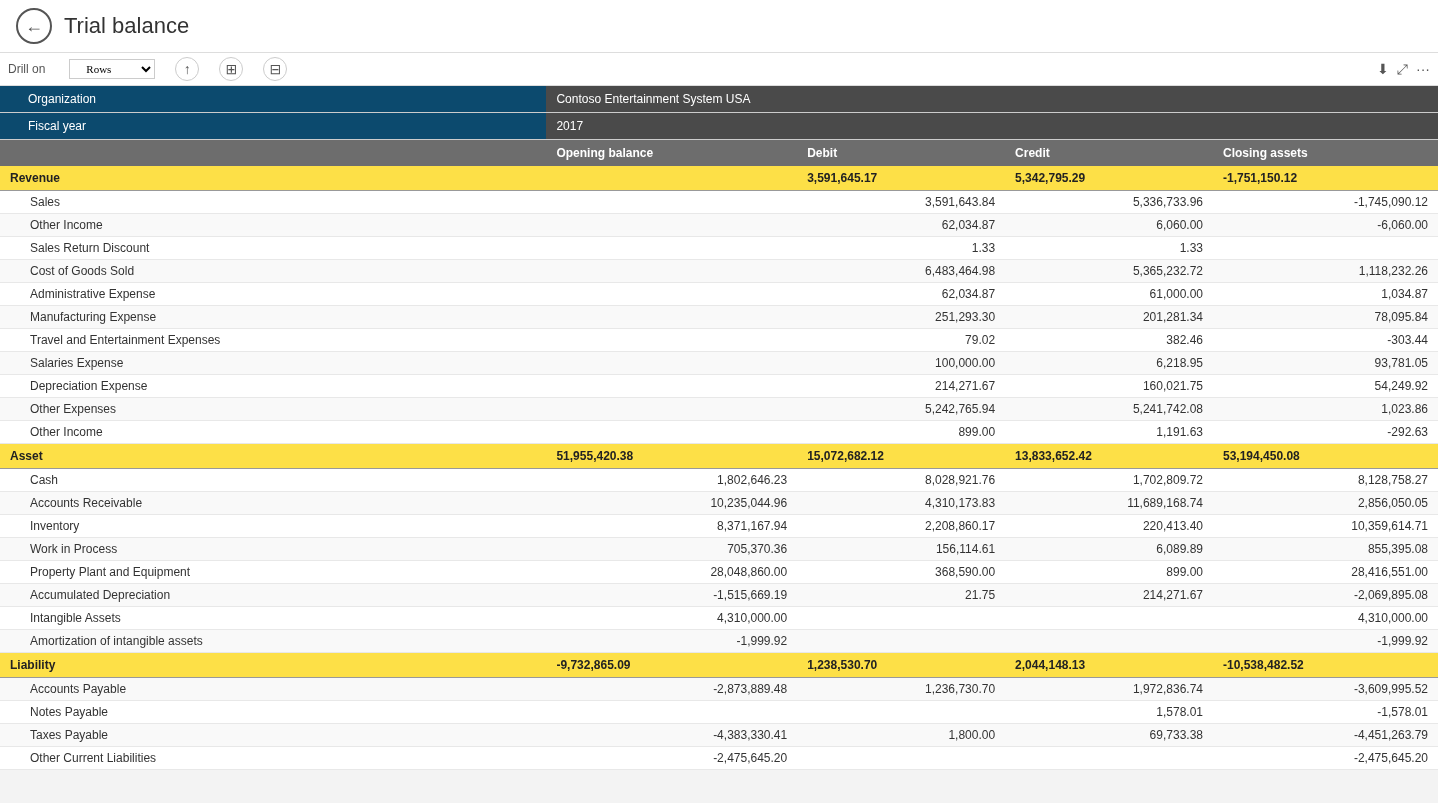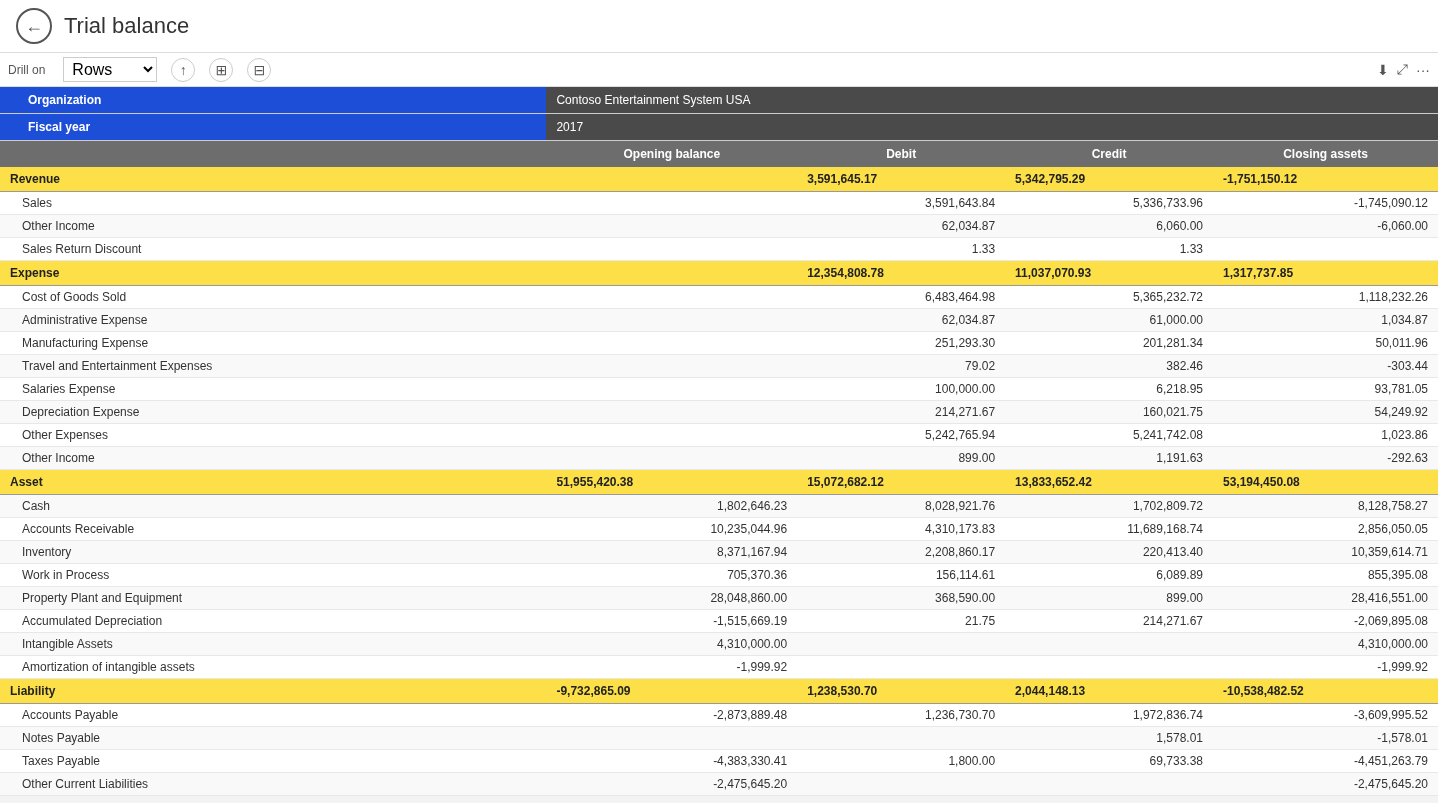--- a/index.html
+++ b/index.html
@@ -27,28 +27,29 @@
       font-weight: 300;
       color: #333;
     }
 
     .toolbar {
       display: flex;
       align-items: center;
       padding: 4px 8px;
       background: #fff;
       border-bottom: 1px solid #ddd;
-      gap: 14px;
+      gap: 20px;
     }
     .toolbar-label { font-size: 12px; color: #555; margin-right: 4px; }
     .toolbar select {
-      font-size: 16px;
-      padding: 2px 4px;
+      font-size: 11px;
+      padding: 2px 12px;
       border: 1px solid #ccc;
       background: #fff;
+      font-family: Liberation Serif, serif;
     }
     .toolbar-btn {
       width: 24px; height: 24px;
       border: 1px solid #ccc;
       border-radius: 50%;
       display: flex; align-items: center; justify-content: center;
       cursor: pointer;
       background: #fff;
       font-size: 14px;
       color: #555;
@@ -75,39 +76,39 @@
       border-collapse: collapse;
       background: #fff;
     }
 
     
     .info-row td {
       padding: 6px 10px;
       border-bottom: 1px solid #ccc;
     }
     .info-row td:first-child {
-      background: #1d4ed8;
+      background: #0c4a6e;
       color: #fff;
-      font-weight: 700;
+      font-weight: 400;
       width: 38%;
       padding-left: 28px;
     }
     .info-row td:last-child {
       background: #4a4a4a;
       color: #fff;
       font-weight: 400;
     }
 
     
     .col-header-row th {
       background: #6d6d6d;
       color: #fff;
       font-weight: 600;
       padding: 6px 10px;
-      text-align: center;
+      text-align: left;
       border: none;
     }
     .col-header-row th:first-child {
       text-align: left;
       width: 38%;
     }
 
     
     .category-row td {
       background: #fde047;
@@ -121,21 +122,21 @@
     }
 
     
     .item-row td {
       background: #fff;
       padding: 4px 10px;
       border-bottom: 1px solid #e8e8e8;
       color: #333;
     }
     .item-row td:first-child {
-      padding-left: 22px;
+      padding-left: 30px;
     }
     .item-row td:not(:first-child) {
       text-align: right;
     }
     .item-row:nth-child(even) td {
       background: #f9f9f9;
     }
   </style>
 </head>
 <body>
@@ -203,47 +204,40 @@
       <td>6,060.00</td>
       <td>-6,060.00</td>
     </tr>
         <tr class="item-row">
       <td>Sales Return Discount</td>
       <td></td>
       <td>1.33</td>
       <td>1.33</td>
       <td></td>
     </tr>
-        <tr class="category-row">
-    <td>Expense</td>
-    <td></td>
-    <td>12,354,808.78</td>
-    <td>11,037,070.93</td>
-    <td>1,317,737.85</td>
-  </tr>
         <tr class="item-row">
       <td>Cost of Goods Sold</td>
       <td></td>
       <td>6,483,464.98</td>
       <td>5,365,232.72</td>
       <td>1,118,232.26</td>
     </tr>
         <tr class="item-row">
       <td>Administrative Expense</td>
       <td></td>
       <td>62,034.87</td>
       <td>61,000.00</td>
       <td>1,034.87</td>
     </tr>
         <tr class="item-row">
       <td>Manufacturing Expense</td>
       <td></td>
       <td>251,293.30</td>
       <td>201,281.34</td>
-      <td>50,011.96</td>
+      <td>78,095.84</td>
     </tr>
         <tr class="item-row">
       <td>Travel and Entertainment Expenses</td>
       <td></td>
       <td>79.02</td>
       <td>382.46</td>
       <td>-303.44</td>
     </tr>
         <tr class="item-row">
       <td>Salaries Expense</td>

